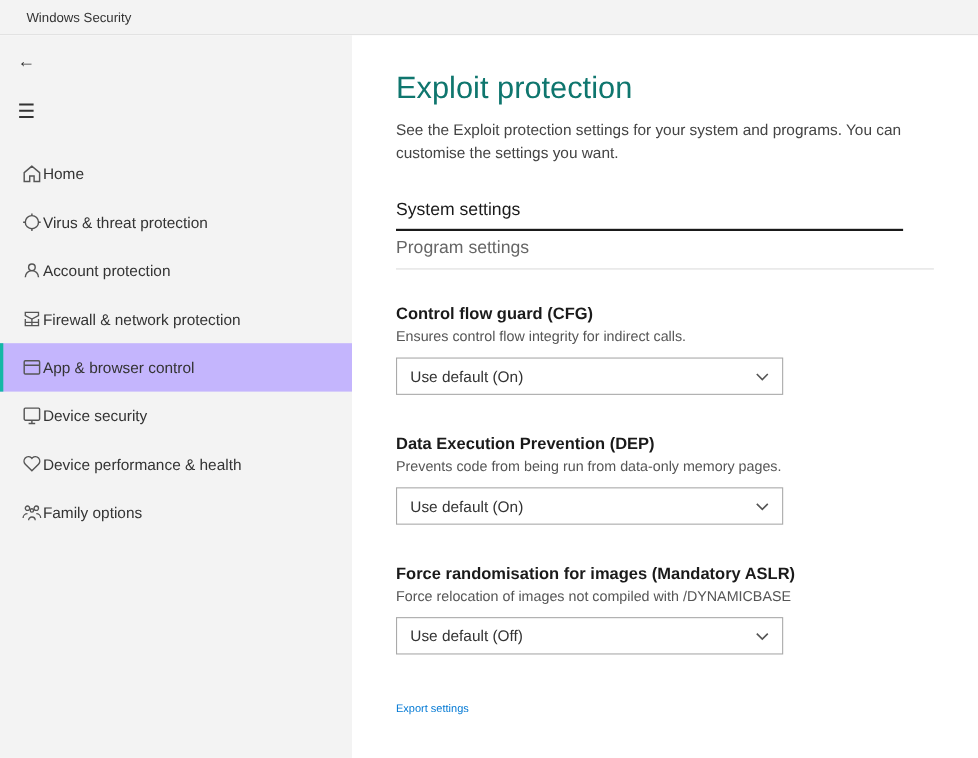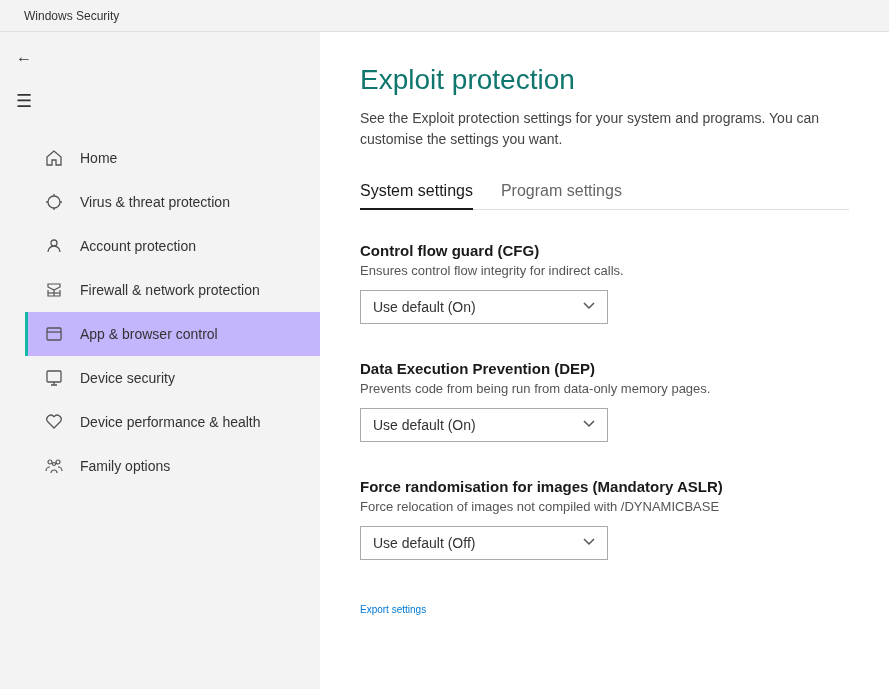--- a/index.html
+++ b/index.html
@@ -63,23 +63,21 @@
       color: #333;
       margin-bottom: 16px;
     }
 
     .sidebar-item {
       display: flex;
       align-items: center;
       padding: 12px 16px;
       cursor: pointer;
       color: #333;
-      gap: 16px;
       border-left: 3px solid transparent;
-      margin-left: 25px;
     }
     .sidebar-item.active {
       background: #c4b5fd;
       border-left: 3px solid #14b8a6;
     }
     .sidebar-item-label {
       font-size: 14px;
     }
 
     .sidebar-icon {
@@ -114,20 +112,21 @@
       margin-bottom: 24px;
       max-width: 480px;
     }
 
     
     .tabs {
       display: flex;
       gap: 0;
       margin-bottom: 32px;
       border-bottom: 1px solid #ddd;
+      flex-direction: column;
     }
     .tab {
       padding: 8px 0;
       margin-right: 28px;
       font-size: 16px;
       cursor: pointer;
       color: #666;
       border-bottom: 2px solid transparent;
       margin-bottom: -1px;
     }
@@ -150,25 +149,25 @@
 
     .setting-description {
       font-size: 13px;
       color: #555;
       margin-bottom: 12px;
     }
 
     
     .dropdown {
       display: flex;
-      align-items: flex-start;
+      align-items: flex-end;
       justify-content: space-between;
       border: 1px solid #aaa;
       padding: 8px 12px;
-      width: 248px;
+      width: 352px;
       cursor: pointer;
       background: #fff;
       color: #333;
       font-size: 14px;
     }
     .dropdown-arrow {
       font-size: 12px;
       color: #555;
     }
 

